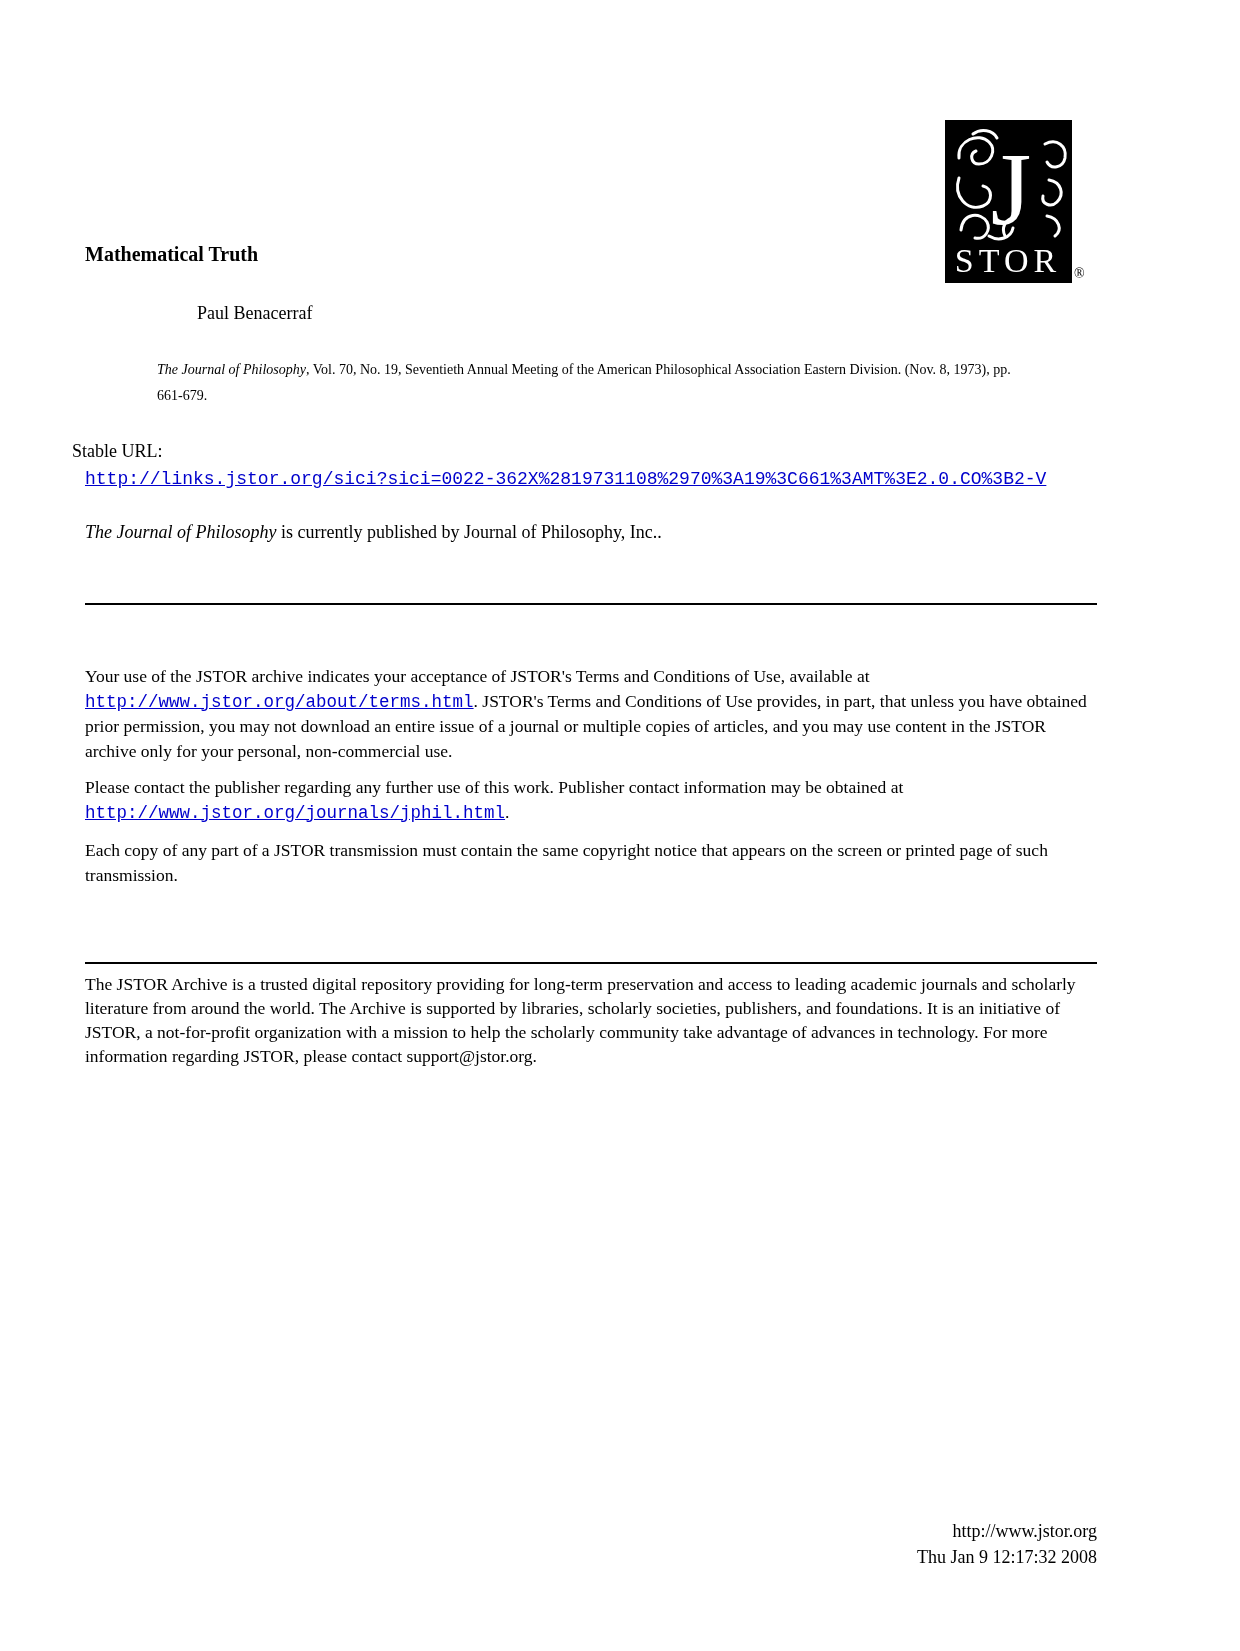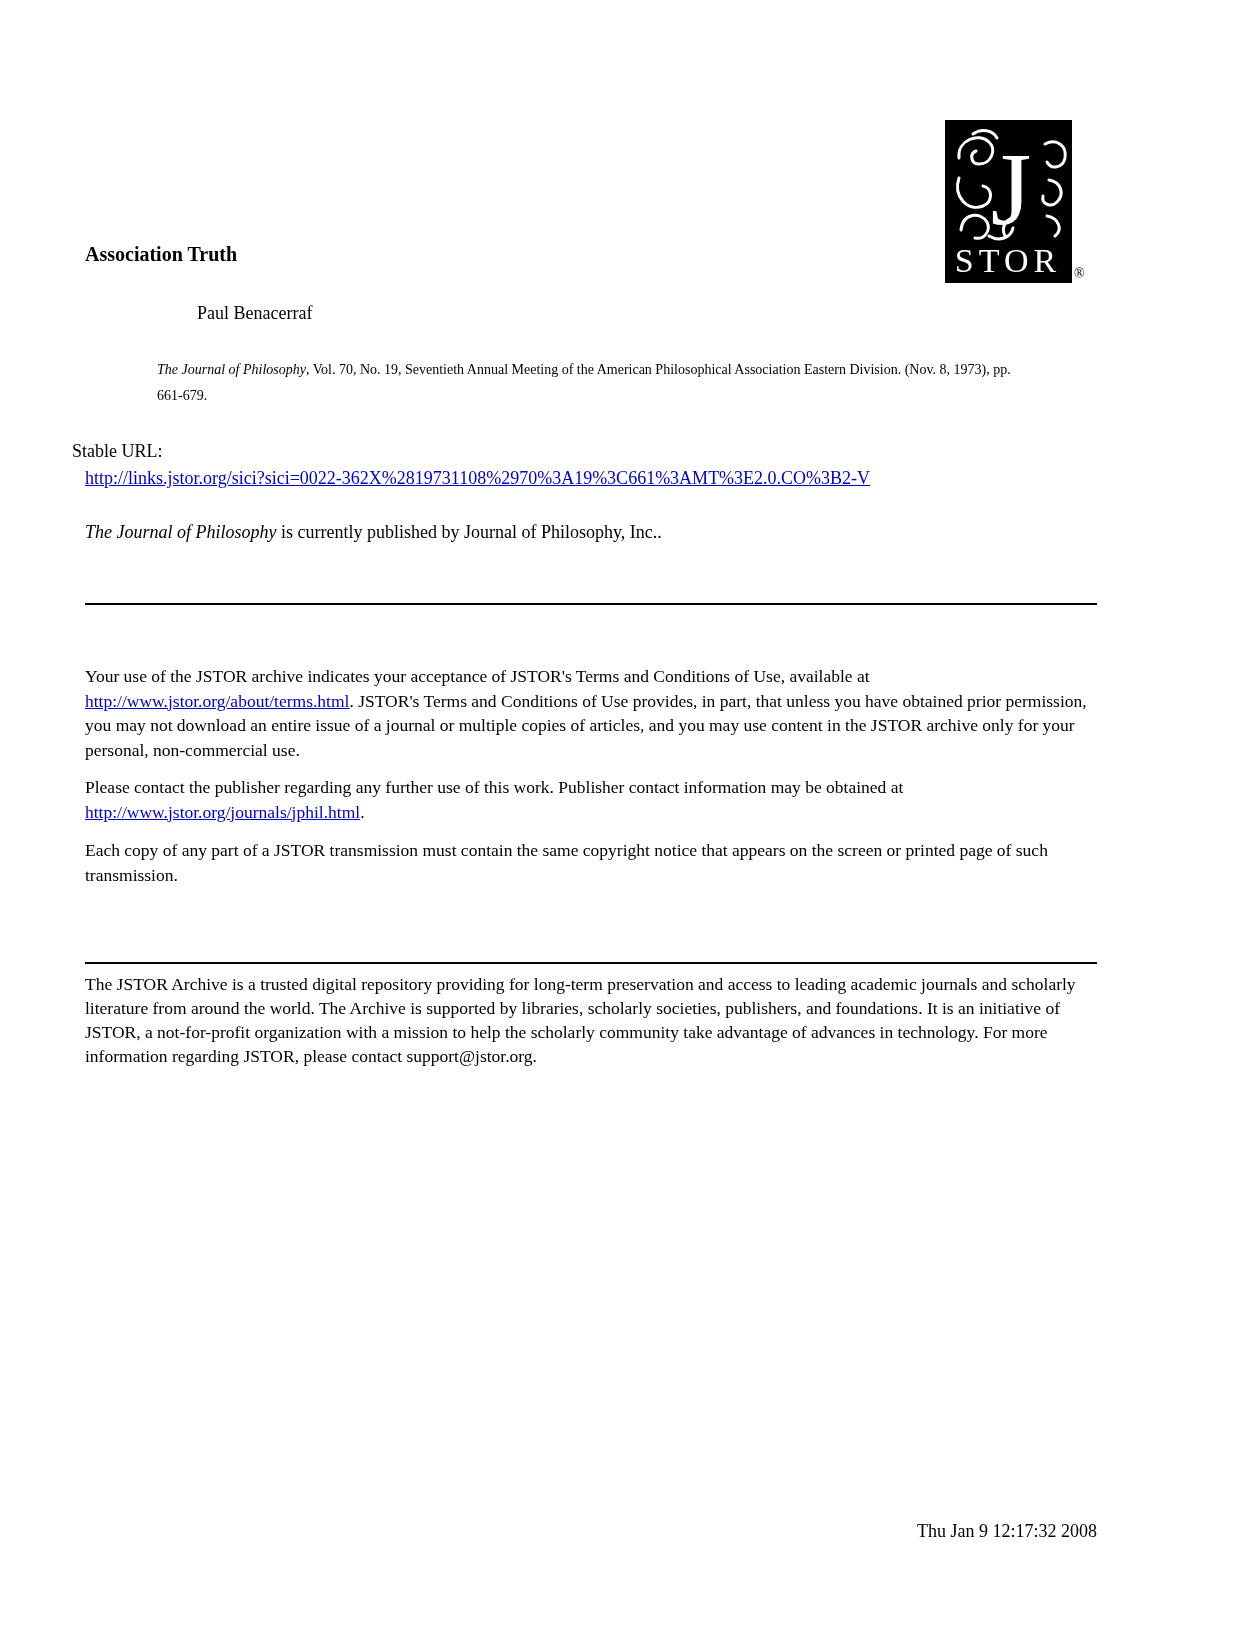--- a/index.html
+++ b/index.html
@@ -52,20 +52,21 @@
   }
   .stable-url-line {
     position: absolute;
     left: 85px; top: 468px;
     font-size: 18px;
   }
   a.doc-link, .doc-link {
     color: #0000cc;
     text-decoration: underline;
     cursor: pointer;
+    font-family: Liberation Mono, monospace;
   }
 
   .publisher-line {
     position: absolute;
     left: 85px; top: 522px;
     font-size: 18px;
   }
 
   .rule {
     position: absolute;
@@ -119,21 +120,21 @@
         <path d="M60,116 C56,108 60,100 68,98"></path>
       </g>
 
       <text x="66" y="104" text-anchor="middle" font-family="Liberation Serif, DejaVu Serif, serif" font-size="104" fill="#ffffff">J</text>
 
       <text x="63" y="152" text-anchor="middle" font-family="Liberation Serif, DejaVu Serif, serif" font-size="34" letter-spacing="5" fill="#ffffff">STOR</text>
     </svg>
     <span class="registered-mark">®</span>
   </div>
 
-  <h1 class="doc-title">Association Truth</h1>
+  <h1 class="doc-title">Mathematical Truth</h1>
 
   <div class="author">Paul Benacerraf</div>
 
   <div class="citation"><span class="italic">The Journal of Philosophy</span><span>, Vol. 70, No. 19, Seventieth Annual Meeting of the American Philosophical Association Eastern Division. (Nov. 8, 1973), pp. 661-679.</span></div>
 
   <div class="stable-url-label">Stable URL:</div>
   <div class="stable-url-line"><a class="doc-link">http://links.jstor.org/sici?sici=0022-362X%2819731108%2970%3A19%3C661%3AMT%3E2.0.CO%3B2-V</a></div>
 
   <div class="publisher-line"><span class="italic">The Journal of Philosophy</span><span> is currently published by Journal of Philosophy, Inc..</span></div>
 
@@ -143,16 +144,17 @@
 
   <p class="body-par par-copies">Each copy of any part of a JSTOR transmission must contain the same copyright notice that appears on the screen or printed page of such transmission.</p>
 
   <p class="body-par par-contact"><span>Please contact the publisher regarding any further use of this work. Publisher contact information may be obtained at </span><a class="doc-link">http://www.jstor.org/journals/jphil.html</a><span>.</span></p>
 
   <div class="rule rule-2"></div>
 
   <p class="body-par par-archive">The JSTOR Archive is a trusted digital repository providing for long-term preservation and access to leading academic journals and scholarly literature from around the world. The Archive is supported by libraries, scholarly societies, publishers, and foundations. It is an initiative of JSTOR, a not-for-profit organization with a mission to help the scholarly community take advantage of advances in technology. For more information regarding JSTOR, please contact support@jstor.org.</p>
 
   <div class="footer">
+    <div>http://www.jstor.org</div>
     <div>Thu Jan 9 12:17:32 2008</div>
   </div>
 
 </div>
 
 </body></html>

